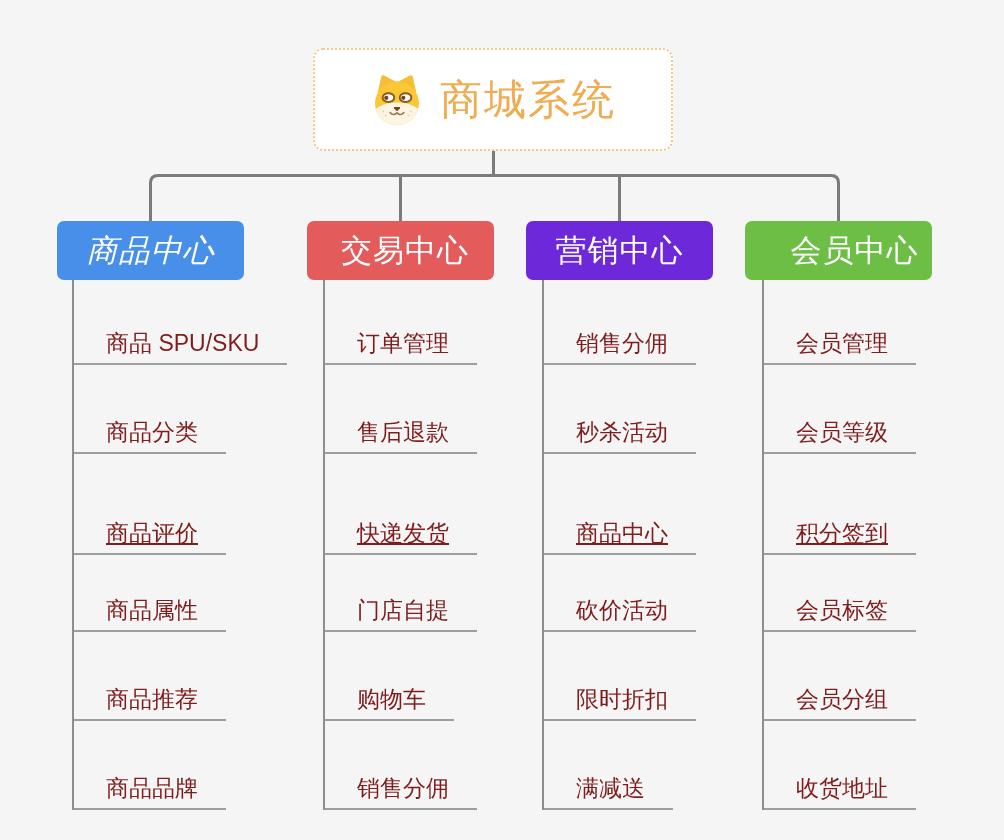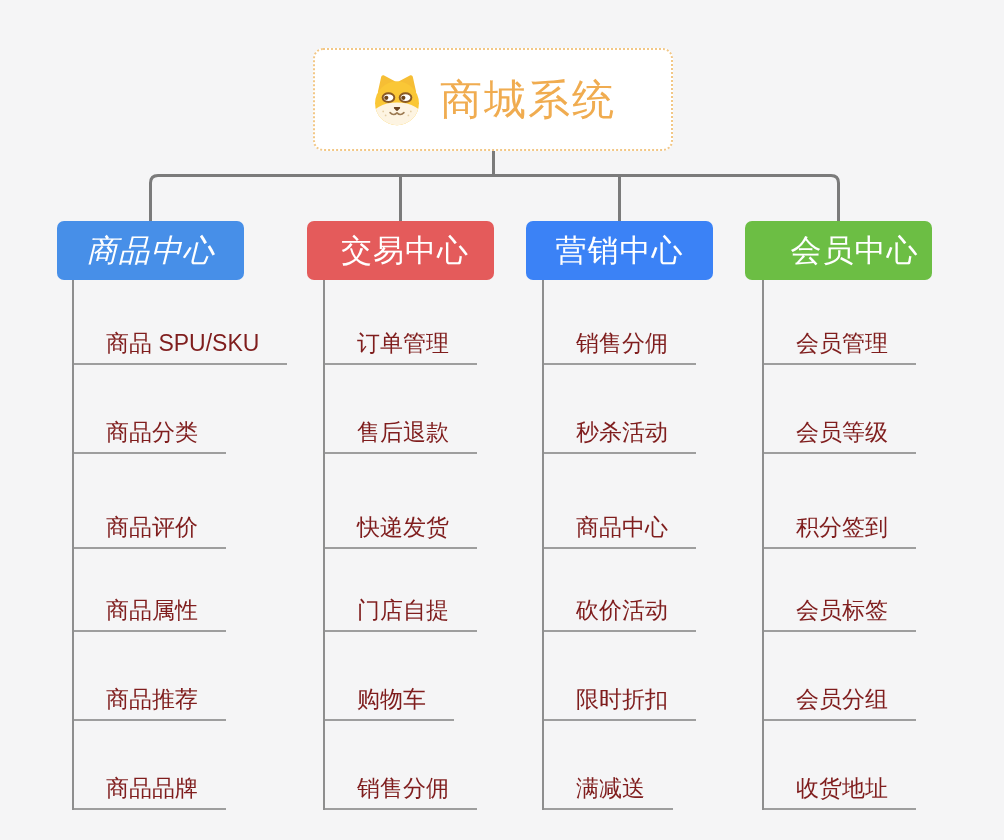--- a/index.html
+++ b/index.html
@@ -61,21 +61,21 @@
     height:46px;width:max-content;
     display:inline-flex;align-items:flex-end;
     padding:0 28px 7px 32px;
     border-bottom:2px solid var(--underline);
     font-size:23px;line-height:1.1;color:#7f1d1d;
     white-space:nowrap;
     cursor:pointer;
   }
   .row-0{top:39px;}
   .row-1{top:128px;}
-  .row-2{top:223px;}
+  .row-2{top:229px;text-decoration:underline;}
   .row-3{top:306px;}
   .row-4{top:395px;}
   .row-5{top:484px;}
 </style>
 </head>
 <body>
 
 <div class="canvas">
 
   <svg class="connector-svg" viewBox="0 0 1004 840" xmlns="http://www.w3.org/2000/svg" aria-hidden="true">
@@ -113,21 +113,21 @@
     </svg>
     <span class="root-title">商城系统</span>
   </div>
 
   <div class="branch-node bn-0" style="background-color: rgb(71, 143, 232); font-style: italic;">
     <span>商品中心</span>
   </div>
   <div class="branch-node bn-1" style="background-color: rgb(228, 91, 91); padding-left: 9px;">
     <span>交易中心</span>
   </div>
-  <div class="branch-node bn-2" style="background-color: #3b82f6;">
+  <div class="branch-node bn-2" style="background-color: #6d28d9;">
     <span>营销中心</span>
   </div>
   <div class="branch-node bn-3" style="background-color: rgb(108, 190, 68);">
     <span>会员中心</span>
   </div>
 
   <div class="branch-col bc-0">
     <div class="leaf row-0">
         <span>商品 SPU/SKU</span>
       </div>

